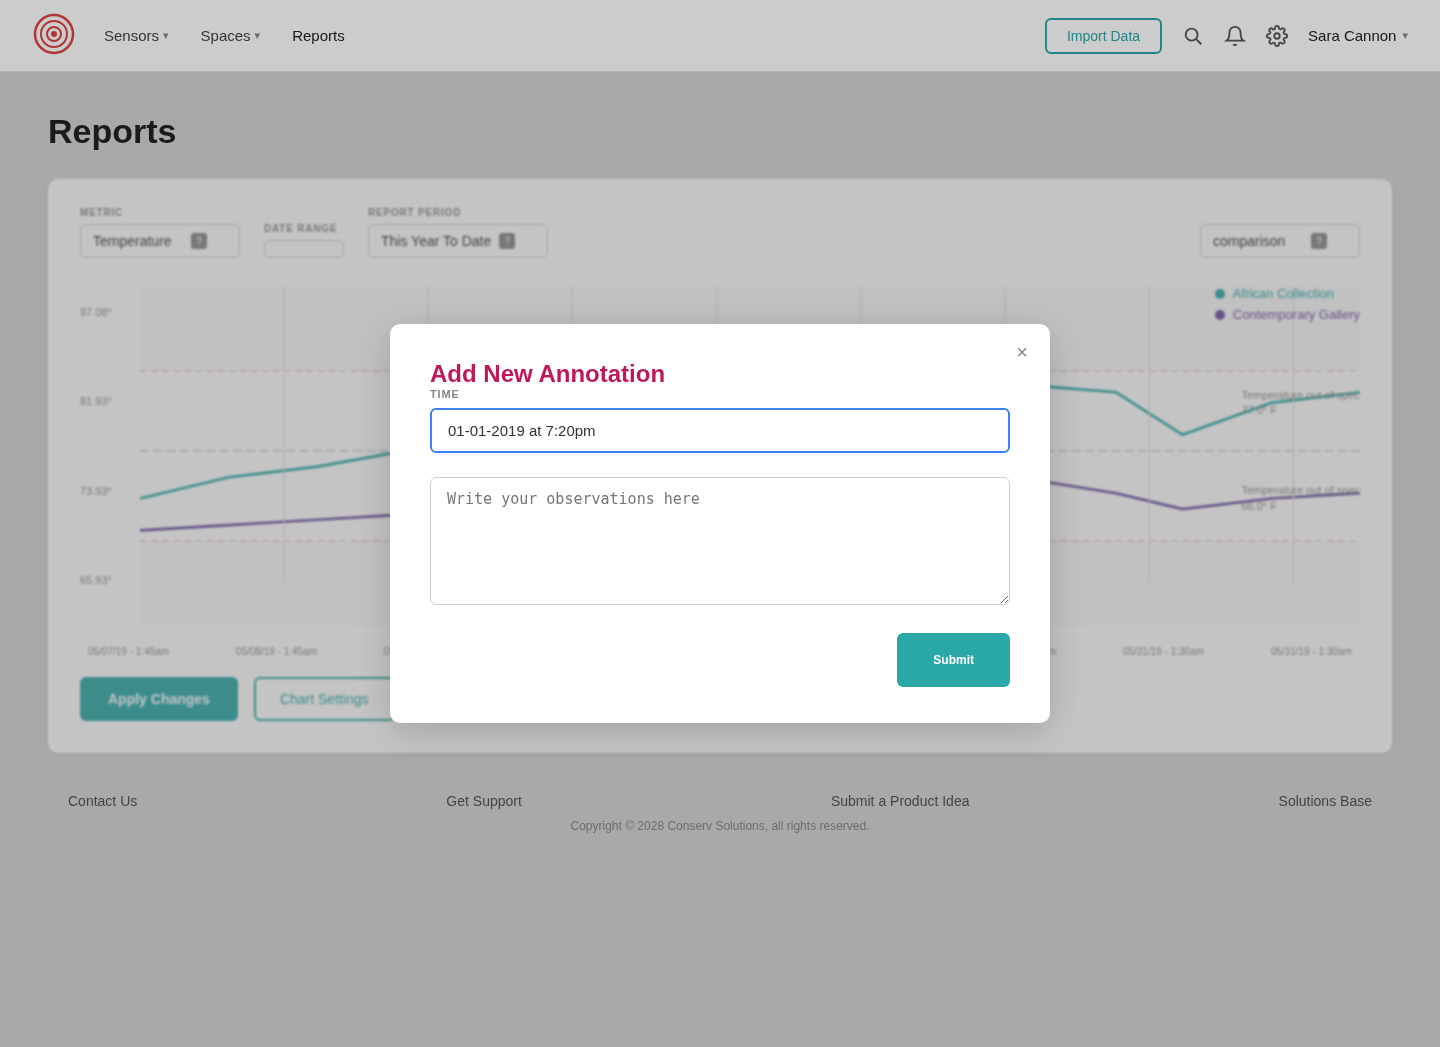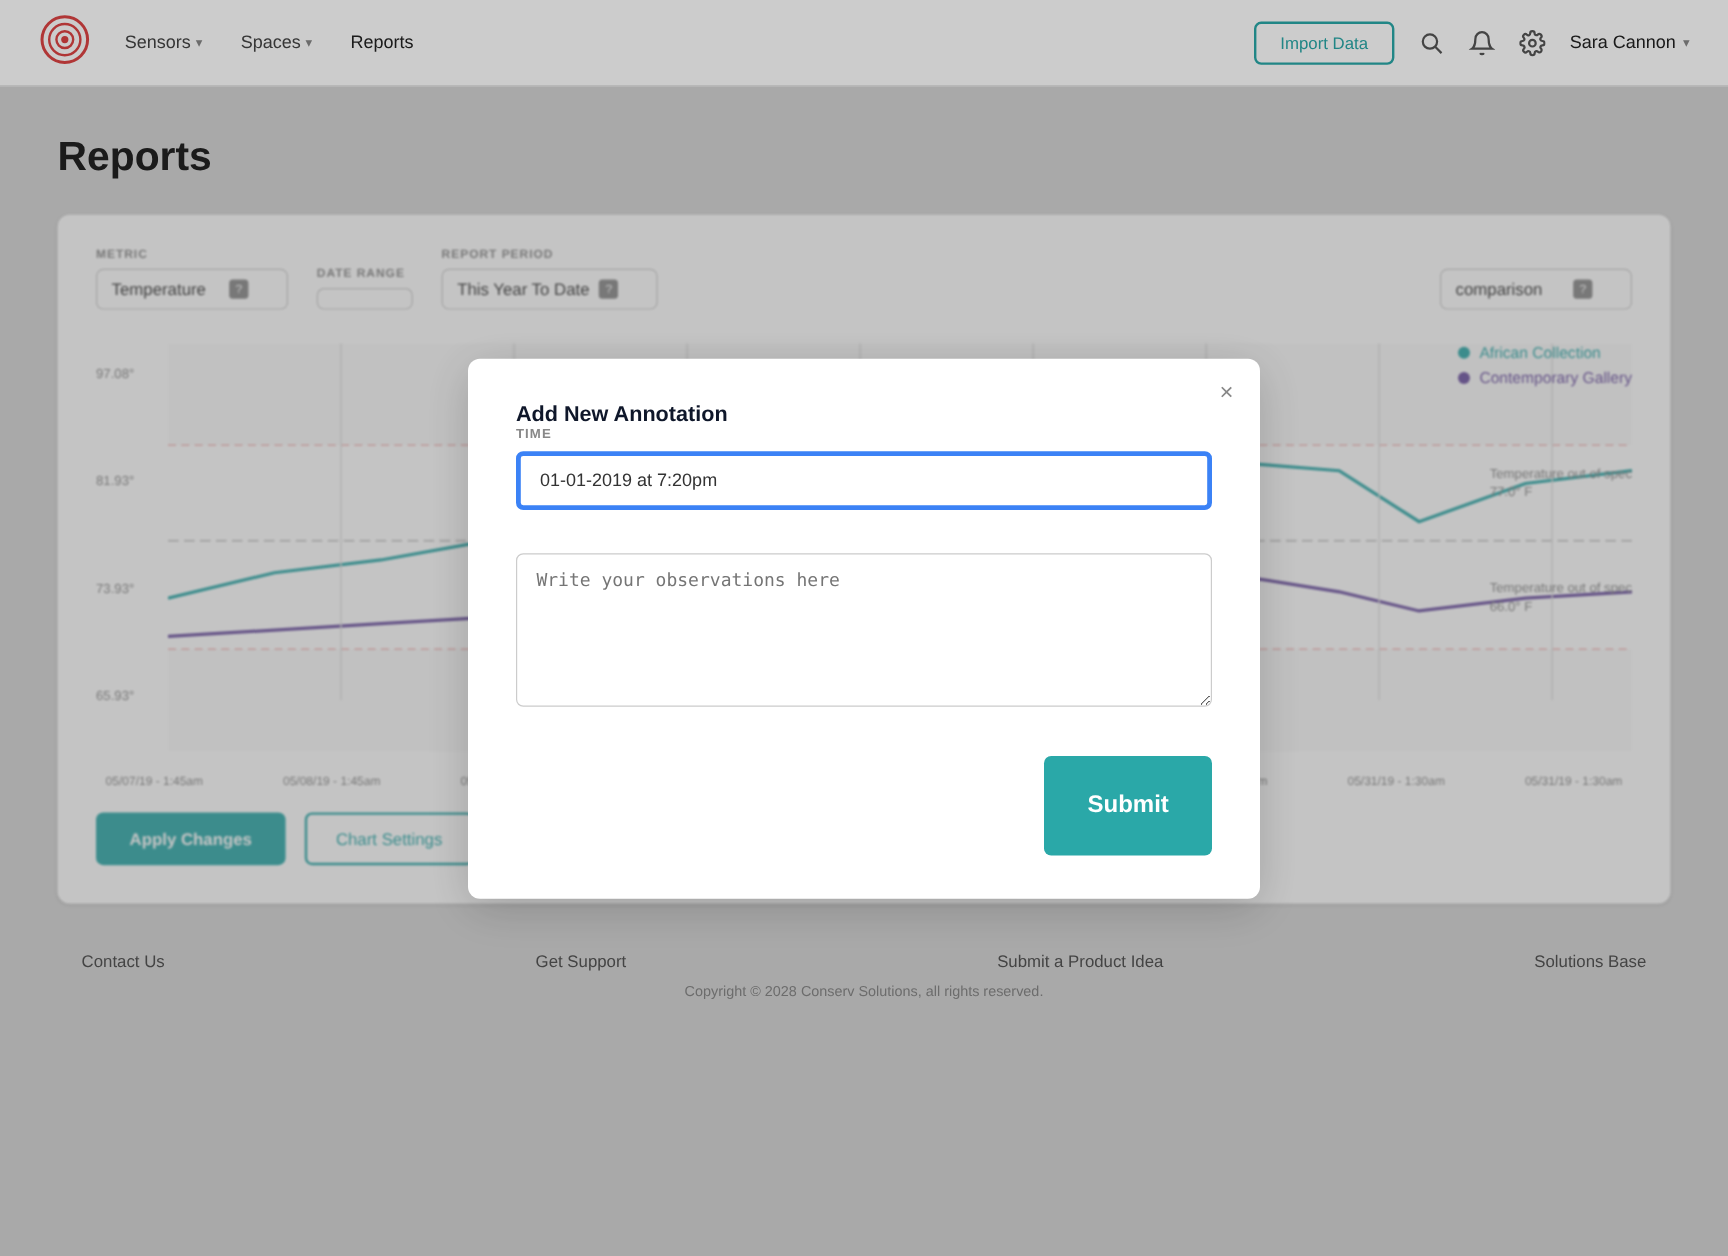--- a/index.html
+++ b/index.html
@@ -123,46 +123,46 @@
     .modal {
       background: #fff;
       border-radius: 10px;
       padding: 36px 40px 36px;
       width: 660px;
       max-width: 90vw;
       box-shadow: 0 8px 40px rgba(0,0,0,0.18);
       position: relative;
     }
     .modal-title {
-      font-size: 18px; font-weight: 700; color: #0f172a; 
+      font-size: 24px; font-weight: 700; color: #be185d; 
     }
     .modal-close {
       position: absolute; top: 18px; right: 22px;
       font-size: 20px; color: #888; cursor: pointer; background: none; border: none;
       line-height: 1;
     }
-    .modal-field { margin-bottom: 36px; }
+    .modal-field { margin-bottom: 24px; }
     .modal-field-label {
       font-size: 11px; font-weight: 700; letter-spacing: 0.08em;
       color: #888; text-transform: uppercase; margin-bottom: 8px;
     }
     .modal-input {
-      width: 100%; border: 4px solid #3b82f6; border-radius: 6px;
+      width: 100%; border: 2px solid #3b82f6; border-radius: 6px;
       padding: 12px 16px; font-size: 15px; color: #333;
       outline: none;
     }
     .modal-textarea {
       width: 100%; border: 1px solid #ccc; border-radius: 6px;
       padding: 12px 16px; font-size: 15px; color: #bbb;
       height: 128px; resize: vertical; outline: none;
     }
     .modal-actions { display: flex; justify-content: flex-end; margin-top: 12px; }
     .modal-submit {
       background: #2aa8a8; color: #fff; border: none;
-      padding: 30px 36px; border-radius: 6px; font-size: 20px; font-weight: 600; cursor: pointer;
+      padding: 20px 36px; border-radius: 6px; font-size: 12px; font-weight: 600; cursor: pointer;
     }
 
     .chevron { font-size: 11px; color: #888; }
 
     
     .y-axis-labels {
       position: absolute; left: 0; top: 20px; bottom: 40px;
       display: flex; flex-direction: column; justify-content: space-between;
       font-size: 11px; color: #888;
     }

